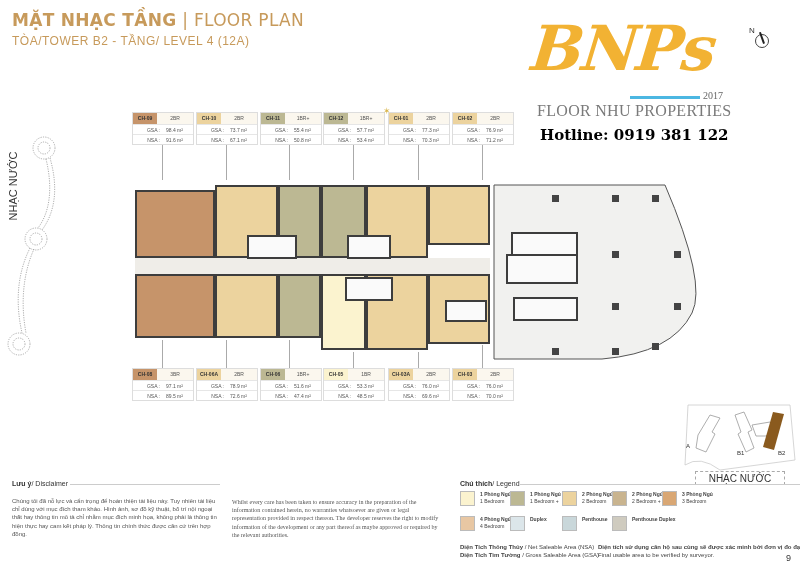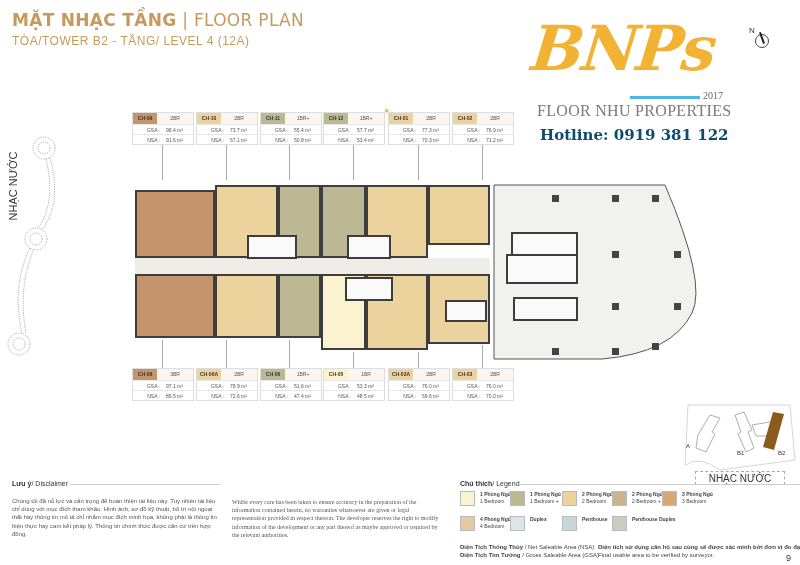--- a/index.html
+++ b/index.html
@@ -6,21 +6,21 @@
 html,body{width:800px;height:565px;background:#fff;overflow:hidden}
 body{position:relative;font-family:"Liberation Sans",sans-serif;color:#444}
 .title1{position:absolute;left:12px;top:10px;font-family:"DejaVu Sans",sans-serif;font-size:17px;color:#c79a5b;letter-spacing:0.3px;white-space:nowrap}
 .title1 b{font-weight:bold}
 .title1 .light{font-weight:normal}
 .title2{position:absolute;left:12px;top:34px;font-size:12px;color:#c79a5b;letter-spacing:0.5px;white-space:nowrap}
 .logo-bnps{position:absolute;left:532px;top:18px;font-family:"DejaVu Serif",serif;font-style:italic;font-size:62px;color:#f2b233;letter-spacing:-2px;line-height:1;font-weight:bold;transform:skewX(-6deg)}
 .logo-line{position:absolute;left:630px;top:96px;width:70px;height:3px;background:#4cb7e2}
 .logo-year{position:absolute;left:703px;top:90px;font-family:"Liberation Serif",serif;font-size:10px;color:#666}
 .logo-name{position:absolute;left:537px;top:102px;font-family:"Liberation Serif",serif;font-size:16px;color:#7a7a7a;letter-spacing:0.3px;white-space:nowrap}
-.hotline{position:absolute;left:540px;top:126px;font-family:"DejaVu Serif",serif;font-weight:bold;font-size:15px;color:#0c4a6e;white-space:nowrap}
+.hotline{position:absolute;left:540px;top:126px;font-family:"DejaVu Serif",serif;font-weight:bold;font-size:15px;color:#000000;white-space:nowrap}
 .compass{position:absolute;left:749px;top:26px;width:22px;height:24px}
 .compass .n{position:absolute;left:0;top:0;font-size:8px;color:#333}
 .compass .circ{position:absolute;left:6px;top:8px;width:14px;height:14px;border:1px solid #444;border-radius:50%}
 .compass .needle{position:absolute;left:12px;top:6px;width:1.5px;height:12px;background:#222;transform:rotate(-20deg)}
 .side-label{position:absolute;left:3px;top:150px;width:20px;height:80px}
 .side-label span{position:absolute;left:-30px;top:30px;transform:rotate(-90deg);font-size:11px;color:#333;white-space:nowrap;width:80px;text-align:center}
 .fountain{position:absolute;left:6px;top:136px}
 
 .card{position:absolute;width:62px;height:33px;border:1px solid #ddd;background:#fff;font-size:5px;color:#555}
 .card .hd{display:flex;height:11px}

